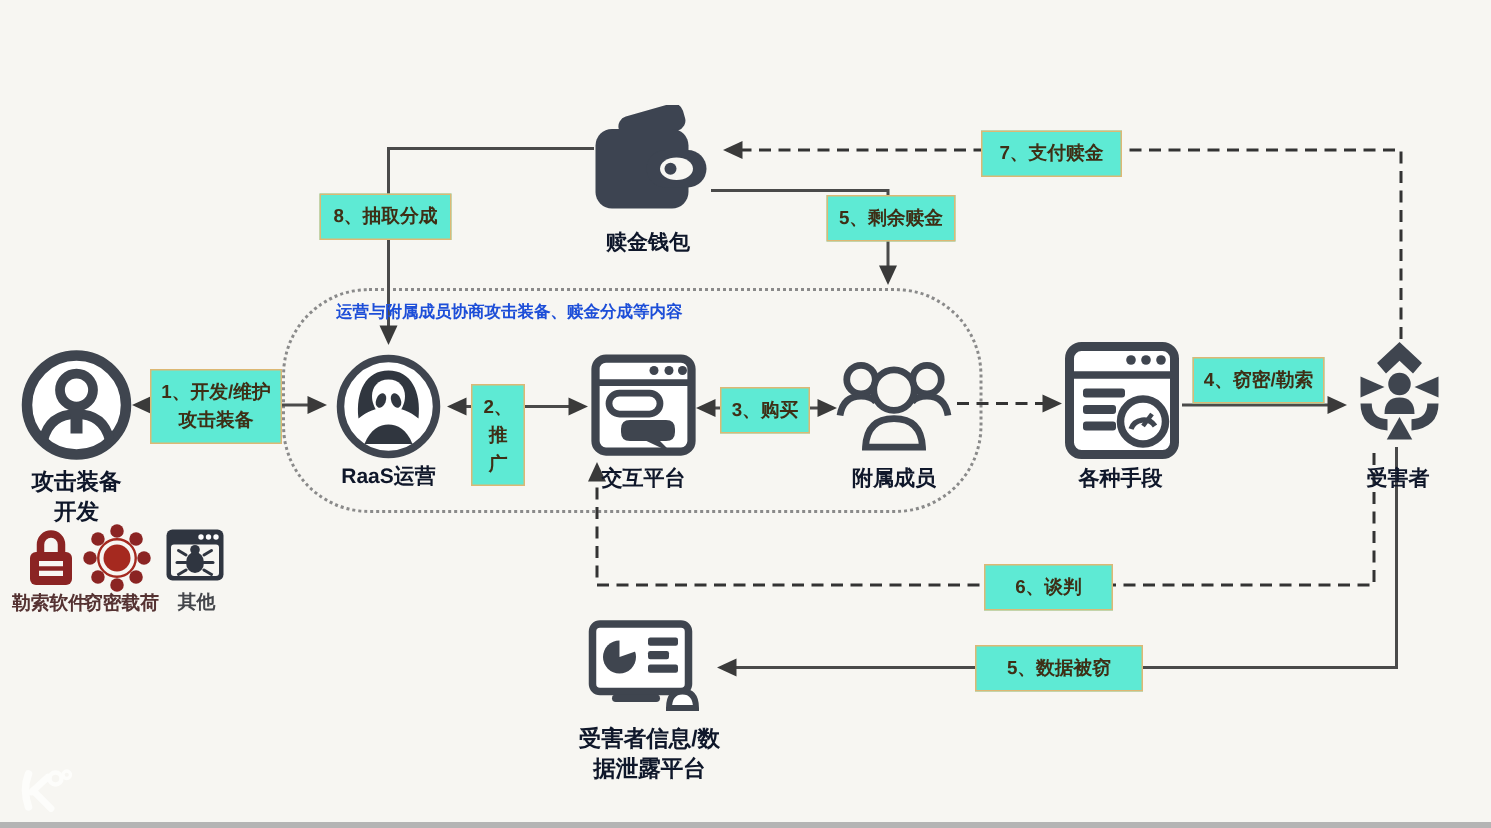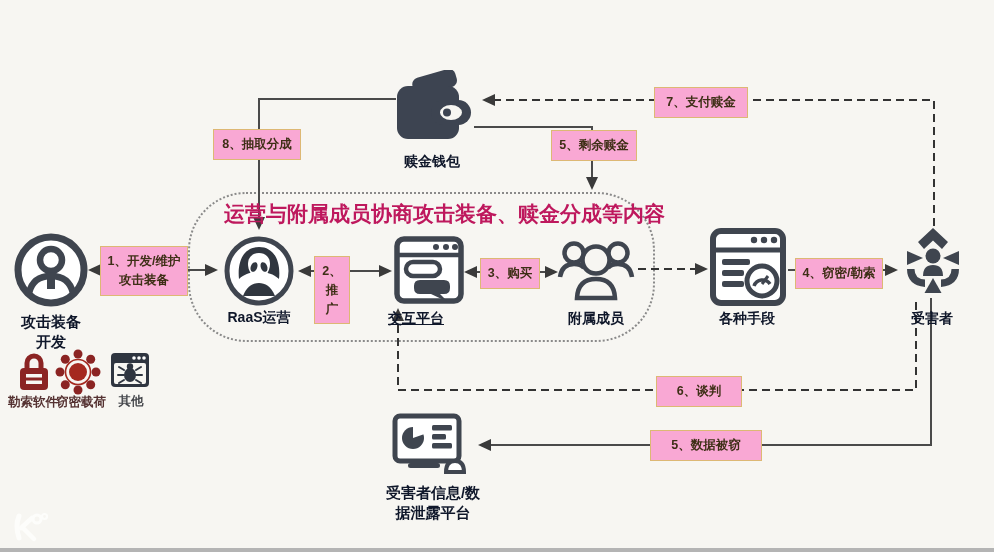--- a/index.html
+++ b/index.html
@@ -11,30 +11,30 @@
     font-family: "Liberation Sans", sans-serif;
     overflow: hidden;
   }
   .lines-layer { position:absolute; left:0; top:0; z-index:1; }
   .dashed-container {
     position:absolute; left:188px; top:192px; width:467px; height:150px;
     border:2px dotted #8a8a8a; border-radius:58px; z-index:0;
   }
   .note {
     position:absolute; left:224px; top:200px; z-index:2;
-    color:#be185d; font-weight:bold; font-size:21px; white-space:nowrap;
+    color:#1d4ed8; font-weight:bold; font-size:11px; white-space:nowrap;
   }
   .icon { position:absolute; z-index:2; }
   .nlabel {
     position:absolute; z-index:2; color:#0f172a; font-weight:bold;
     font-size:14px; text-align:center; line-height:1.3;
   }
   .nlabel.small { font-size:15px; }
   .tag {
-    position:absolute; z-index:3; background:#f9a8d4; border:1px solid #ddb874;
+    position:absolute; z-index:3; background:#5eead4; border:1px solid #ddb874;
     color:#3e2f16; font-size:12.5px; font-weight:bold; text-align:center;
     padding:5px 6px; line-height:1.5;
   }
   .legend-label {
     position:absolute; z-index:2; font-weight:bold; font-size:12.5px;
     text-align:center; color:#553232;
   }
   .legend-label.gray { color:#44464b; }
   .watermark {
     position:absolute; left:10px; top:510px; z-index:2;
@@ -119,21 +119,21 @@
 
   <svg class="icon" style="left:394px; top:236px;" width="70" height="70" viewBox="0 0 70 70">
     <rect x="3" y="3" width="64" height="62" rx="7" fill="#ffffff" stroke="#3f454f" stroke-width="5.5"></rect>
     <line x1="4" y1="19" x2="66" y2="19" stroke="#3f454f" stroke-width="4.5"></line>
     <circle cx="42" cy="11" r="3" fill="#3f454f"></circle>
       <circle cx="52" cy="11" r="3" fill="#3f454f"></circle>
       <circle cx="61" cy="11" r="3" fill="#3f454f"></circle>
     <rect x="12" y="26" width="34" height="14" rx="7" fill="none" stroke="#3f454f" stroke-width="4.5"></rect>
     <path d="M26,44 h24 q6,0 6,6 v2 q0,6 -6,6 h-4 l8,8 -17,-8 h-11 q-6,0 -6,-6 v-2 q0,-6 6,-6 Z" fill="#3f454f"></path>
   </svg>
-  <div class="nlabel" style="left:379px; top:309px; width:74px;text-decoration:underline;">交互平台</div>
+  <div class="nlabel" style="left:392px; top:309px; width:74px;">交互平台</div>
 
   <svg class="icon" style="left:557px; top:236px;" width="78" height="72" viewBox="0 0 78 72">
     <circle cx="17" cy="17" r="9.5" fill="#f7f6f2" stroke="#3f454f" stroke-width="4.5"></circle>
     <path d="M3,41 Q5,28 17,28 Q24,28 27,32" fill="none" stroke="#3f454f" stroke-width="4.5"></path>
     <circle cx="61" cy="17" r="9.5" fill="#f7f6f2" stroke="#3f454f" stroke-width="4.5"></circle>
     <path d="M75,41 Q73,28 61,28 Q54,28 51,32" fill="none" stroke="#3f454f" stroke-width="4.5"></path>
     <circle cx="39" cy="24" r="13.5" fill="#f7f6f2" stroke="#3f454f" stroke-width="4.5"></circle>
     <path d="M20,62 Q21,43 39,43 Q57,43 58,62 Z" fill="#f7f6f2" stroke="#3f454f" stroke-width="4.5"></path>
   </svg>
   <div class="nlabel" style="left:556px; top:309px; width:80px;">附属成员</div>
@@ -224,21 +224,21 @@
   <div class="legend-label" style="left:2px; top:394px; width:62px;">勒索软件</div>
   <div class="legend-label" style="left:54px; top:394px; width:54px;">窃密载荷</div>
   <div class="legend-label gray" style="left:112px; top:393px; width:38px;">其他</div>
 
   <div class="tag" style="left:100px; top:246px; width:88px;">
     <div>1、开发/维护</div>
     <div>攻击装备</div>
   </div>
   <div class="tag" style="left:314px; top:256px; width:36px;">2、推广</div>
   <div class="tag" style="left:480px; top:258px; width:60px;">3、购买</div>
-  <div class="tag" style="left:795px; top:258px; width:88px;">4、窃密/勒索</div>
+  <div class="tag" style="left:795px; top:238px; width:88px;">4、窃密/勒索</div>
   <div class="tag" style="left:650px; top:430px; width:112px;">5、数据被窃</div>
   <div class="tag" style="left:656px; top:376px; width:86px;">6、谈判</div>
   <div class="tag" style="left:654px; top:87px; width:94px;">7、支付赎金</div>
   <div class="tag" style="left:213px; top:129px; width:88px;">8、抽取分成</div>
   <div class="tag" style="left:551px; top:130px; width:86px;">5、剩余赎金</div>
 
   <div class="watermark">
     <svg width="38" height="34" viewBox="0 0 38 34">
       <g stroke="#fdfdfb" fill="none" stroke-linecap="round">
         <path d="M9,6 Q5,16 9,28" stroke-width="5"></path>

